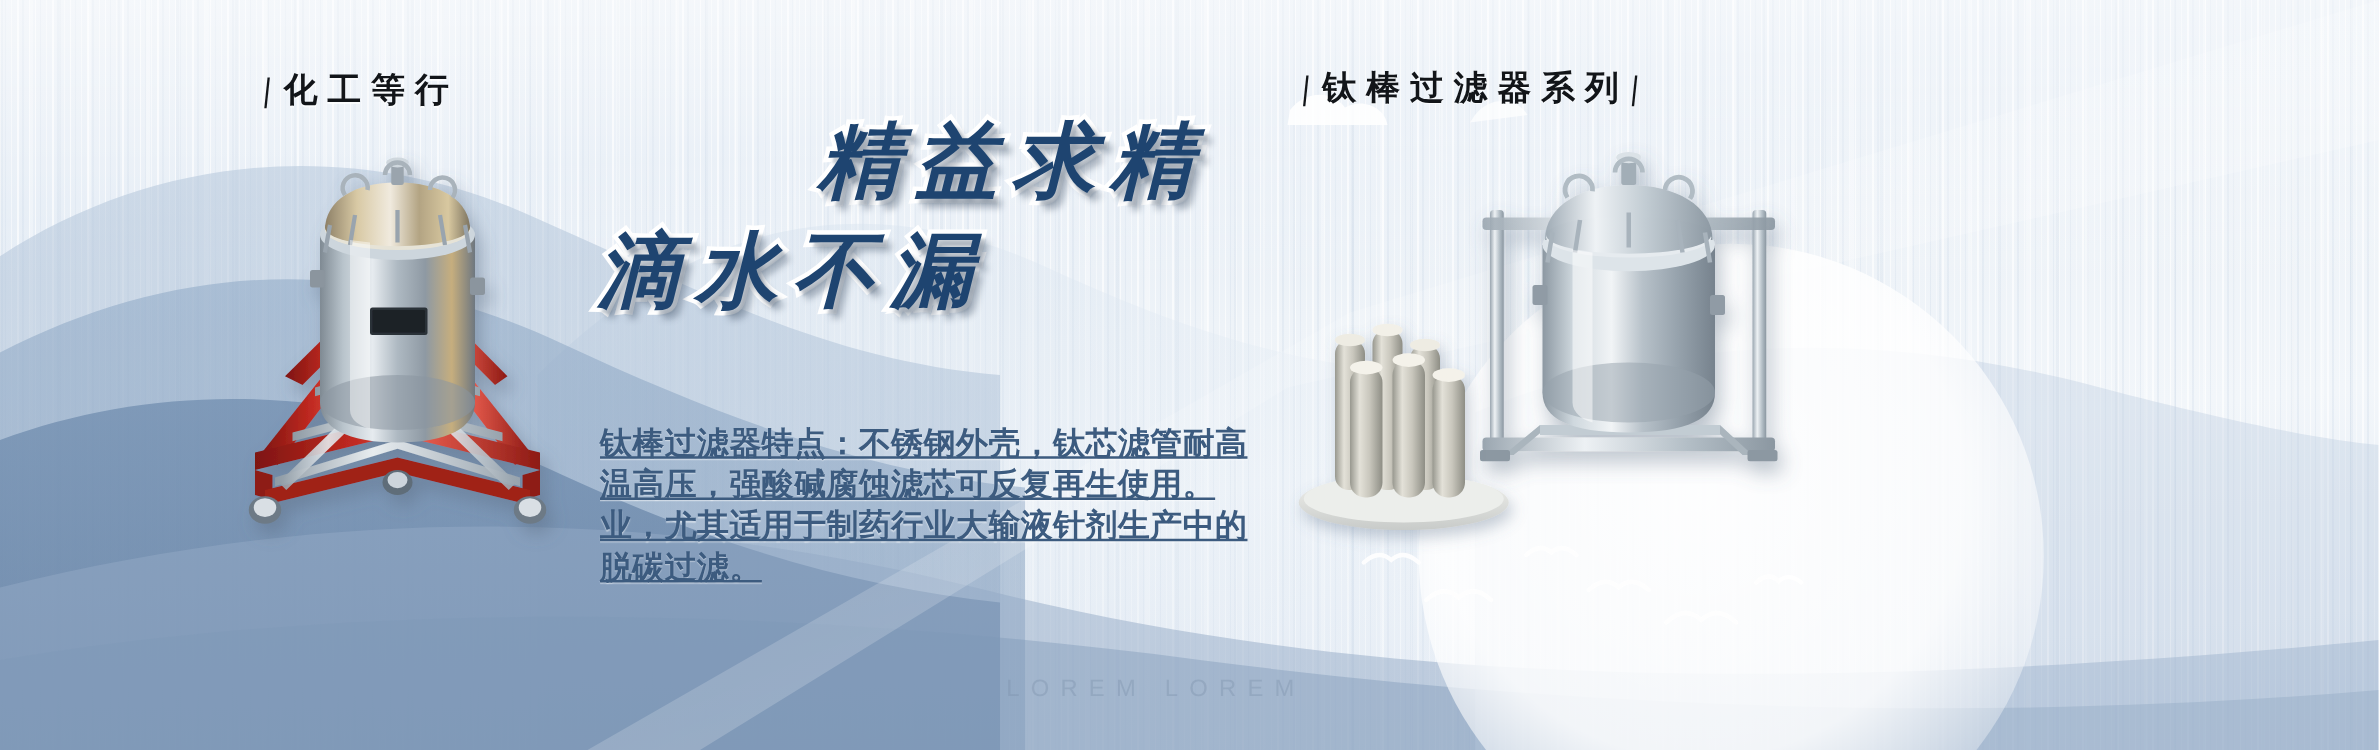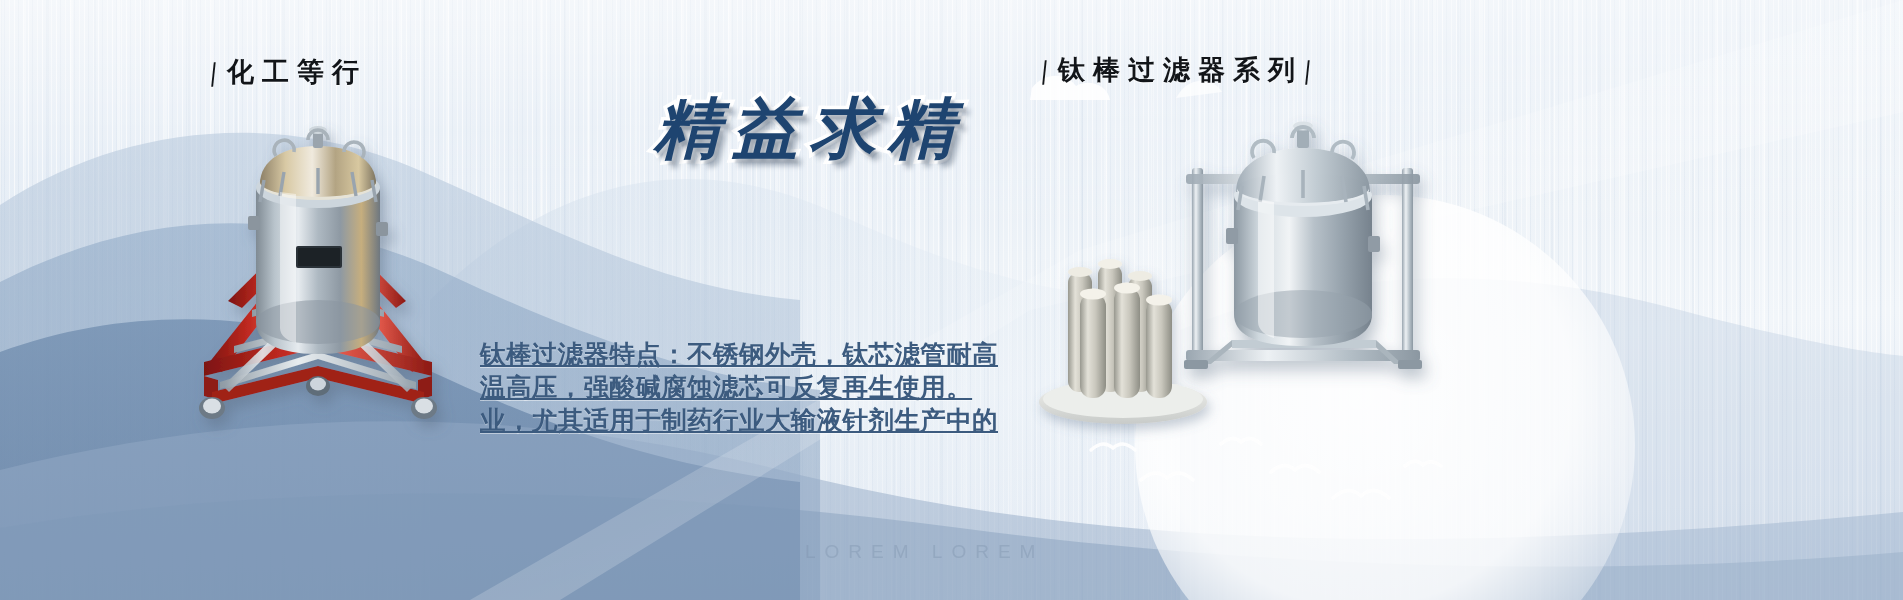--- a/index.html
+++ b/index.html
@@ -413,23 +413,25 @@
   <div class="tag" id="tag-left">
     <span class="bar">|</span><span>化工等行</span>
   </div>
 
   <div class="tag" id="tag-right">
     <span class="bar">|</span><span>钛棒过滤器系列</span><span class="bar">|</span>
   </div>
 
   <div class="headline">
     <div class="hl-line" id="hl-1">精益求精</div>
+    <div class="hl-line" id="hl-2">滴水不漏</div>
   </div>
 
   <div id="body-copy">
     <p>钛棒过滤器特点：不锈钢外壳，钛芯滤管耐高</p>
     <p>温高压，强酸碱腐蚀滤芯可反复再生使用。</p>
     <p>业，尤其适用于制药行业大输液针剂生产中的</p>
+    <p>脱碳过滤。</p>
   </div>
 
   <div id="watermark">LOREM LOREM</div>
 
 </div>
 
 </body></html>

